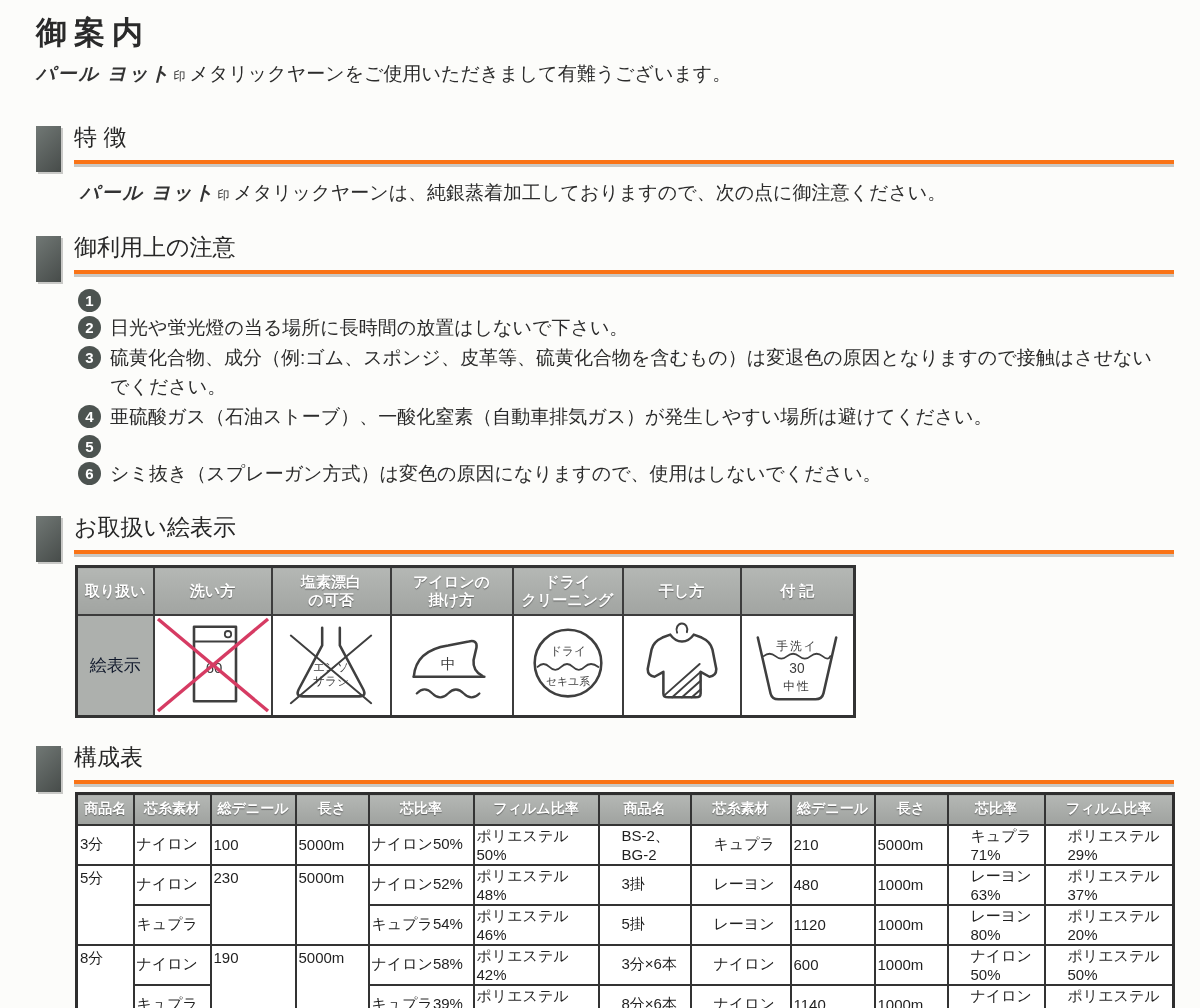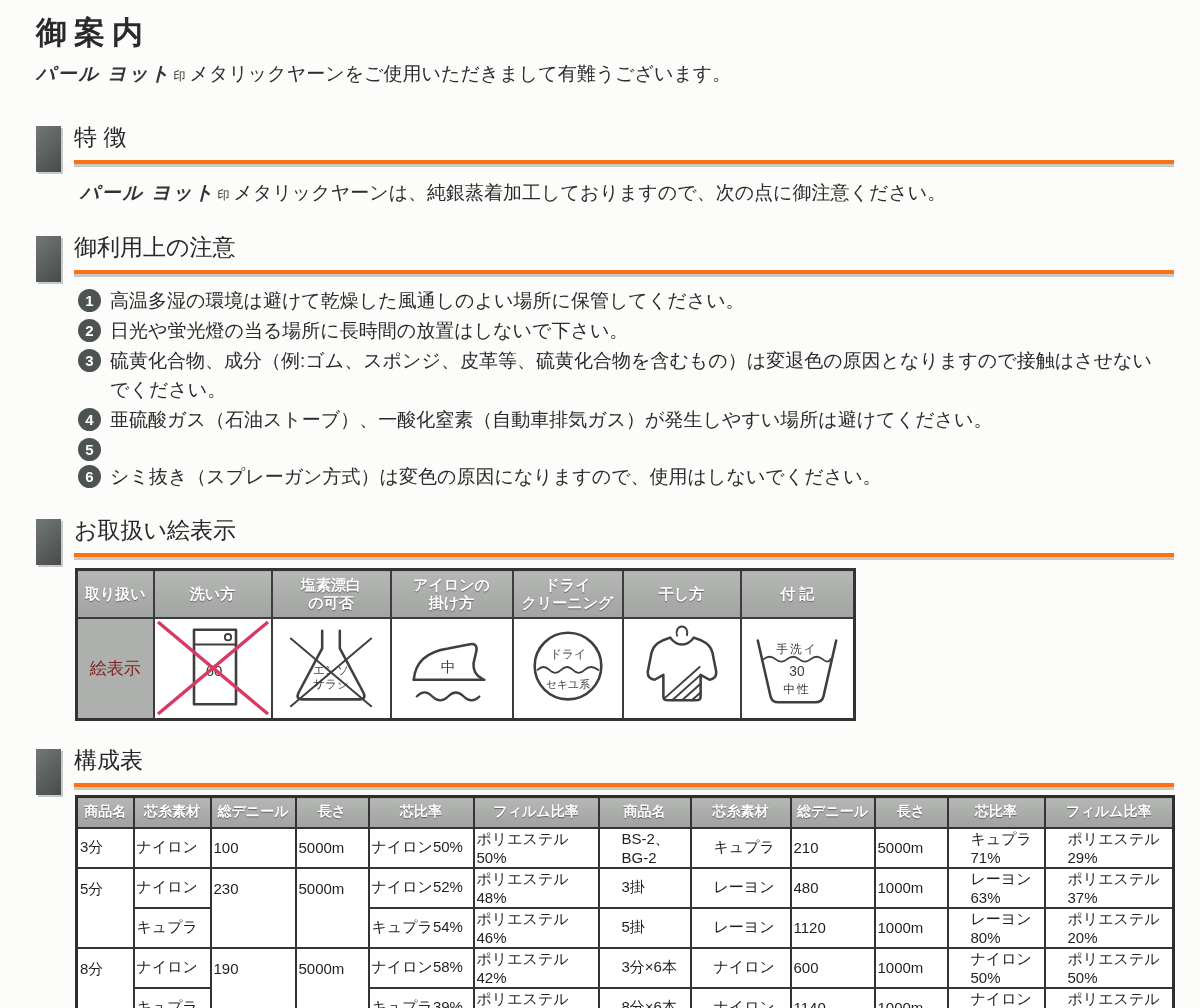--- a/index.html
+++ b/index.html
@@ -33,37 +33,37 @@
   .item p { margin:0; font-size:19px; line-height:29px; max-width:1058px; color:#2b2b2b; }
 
   
   table.care { border-collapse:collapse; margin:11px 0 0 75px; border:3px solid #333; }
   table.care th, table.care td { border:2px solid #3c3c3c; }
   table.care th {
     height:48px; background:linear-gradient(#b4b7b4,#a1a4a1); color:#fff;
     font-size:15px; font-weight:bold; white-space:pre-line; line-height:18px;
     text-shadow:0 1px 1px rgba(55,55,55,.65); padding:2px 4px;
   }
-  td.care-label { background:#adb0ad; color:#7f1d1d; font-size:17px; text-align:center; }
+  td.care-label { background:#adb0ad; color:#0f172a; font-size:17px; text-align:center; }
   td.icell { height:102px; background:#fff; padding:0; }
   td.icell svg { display:block; margin:0 auto; }
   .ink { stroke:#3f3f3f; fill:none; stroke-linecap:round; stroke-linejoin:round; }
   .glyph { fill:#3c3c3c; font-family:"Liberation Sans","DejaVu Sans",sans-serif; text-anchor:middle; }
 
   
   table.comp { border-collapse:collapse; margin:8px 0 0 75px; border:3px solid #2e2e2e; table-layout:fixed; }
   table.comp th, table.comp td { border:2px solid #333; overflow:hidden; }
   table.comp th {
     height:31px; background:linear-gradient(#b4b7b4,#9fa29f); color:#fff;
     font-size:14px; font-weight:bold; text-shadow:0 1px 1px rgba(55,55,55,.65); padding:0 1px;
   }
   table.comp td { height:26px; font-size:15px; color:#1f1f1f; text-align:left; padding:1px 2px; background:#fff; }
   table.comp td.tl { text-align:left; padding-left:22px; }
   table.comp td.tr { text-align:left; }
-  table.comp td.vt { vertical-align:top; padding-top:11px;margin-top:34px; }
+  table.comp td.vt { vertical-align:top; padding-top:3px;margin-top:34px; }
 </style>
 </head>
 <body>
 
 <h1 class="doc-title">御案内</h1>
 
 <p class="intro"><span class="brand">パール ヨット</span><span class="mark">印</span><span>メタリックヤーンをご使用いただきまして有難うございます。</span></p>
 
 <div class="sec-head" id="sec-feat" style="margin-top:25px">
   <div class="sec-sq"></div>
@@ -73,21 +73,20 @@
 <p class="feat-body"><span class="brand">パール ヨット</span><span class="mark">印</span><span>メタリックヤーンは、純銀蒸着加工しておりますので、次の点に御注意ください。</span></p>
 
 <div class="sec-head" id="sec-note" style="margin-top:16px">
   <div class="sec-sq"></div>
   <div class="sec-line"><span>御利用上の注意</span></div>
 </div>
 
 <div class="plist">
     <div class="item">
       <div class="num">1</div>
-      <p>高温多湿の環境は避けて乾燥した風通しのよい場所に保管してください。</p>
     </div>
     <div class="item">
       <div class="num">2</div>
       <p>日光や蛍光燈の当る場所に長時間の放置はしないで下さい。</p>
     </div>
     <div class="item">
       <div class="num">3</div>
       <p>硫黄化合物、成分（例:ゴム、スポンジ、皮革等、硫黄化合物を含むもの）は変退色の原因となりますので接触はさせないでください。</p>
     </div>
     <div class="item">

